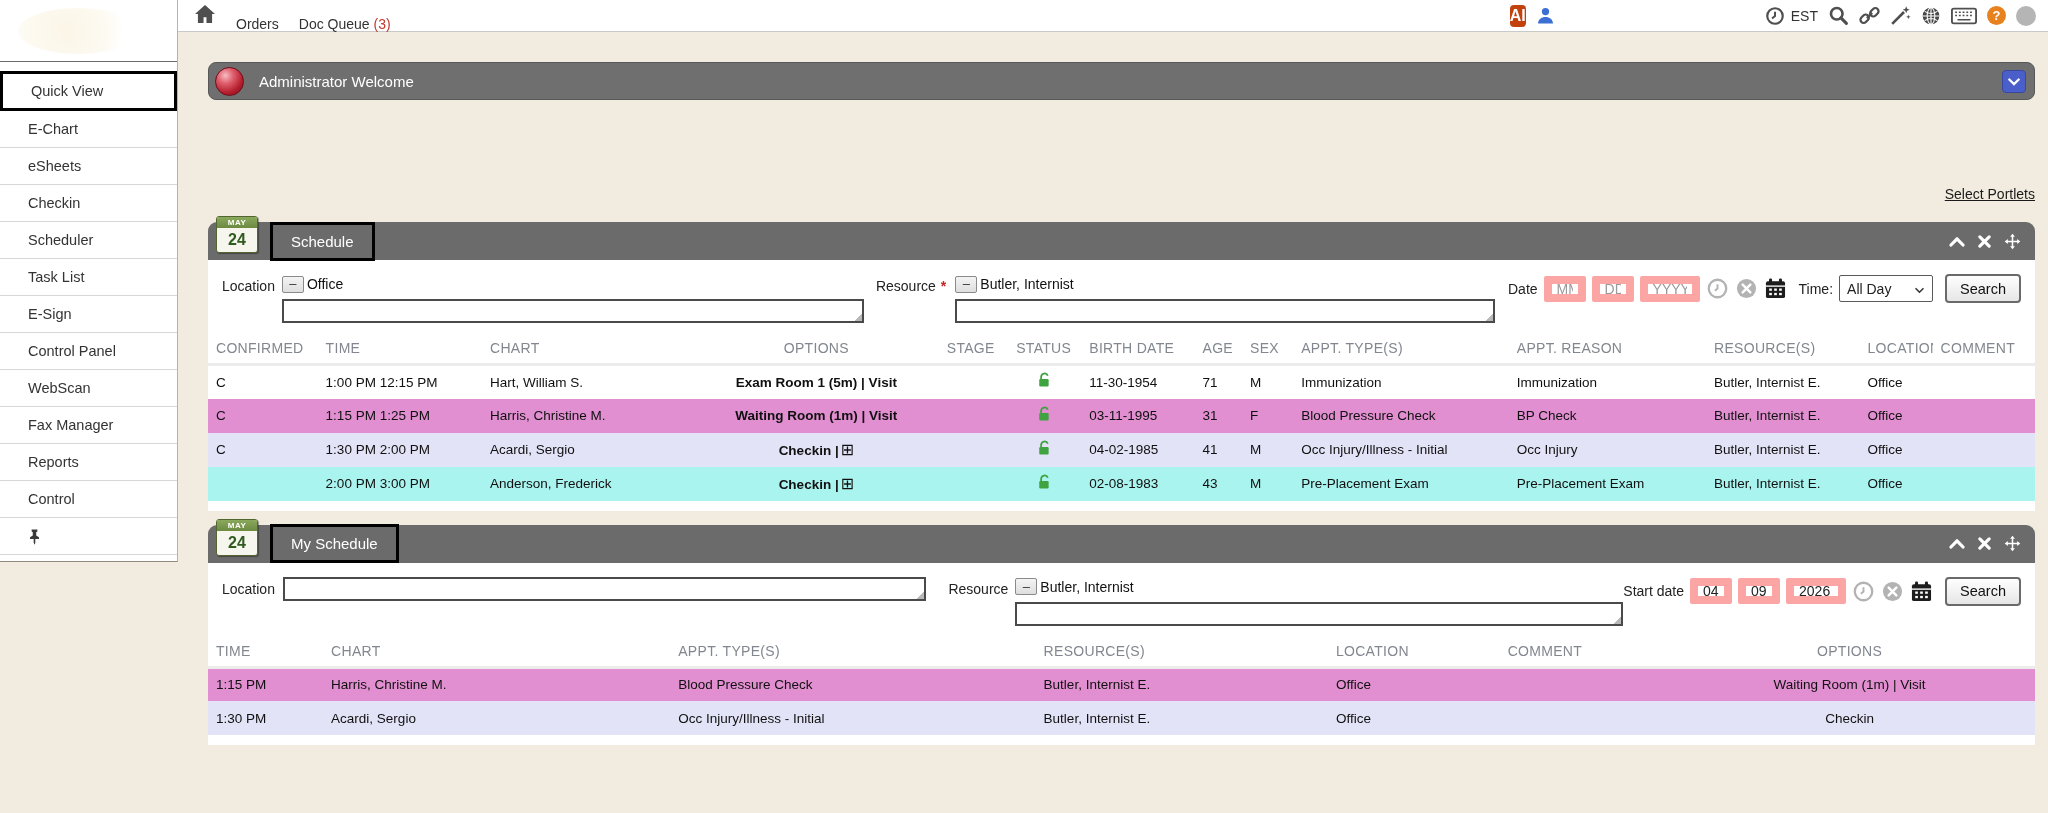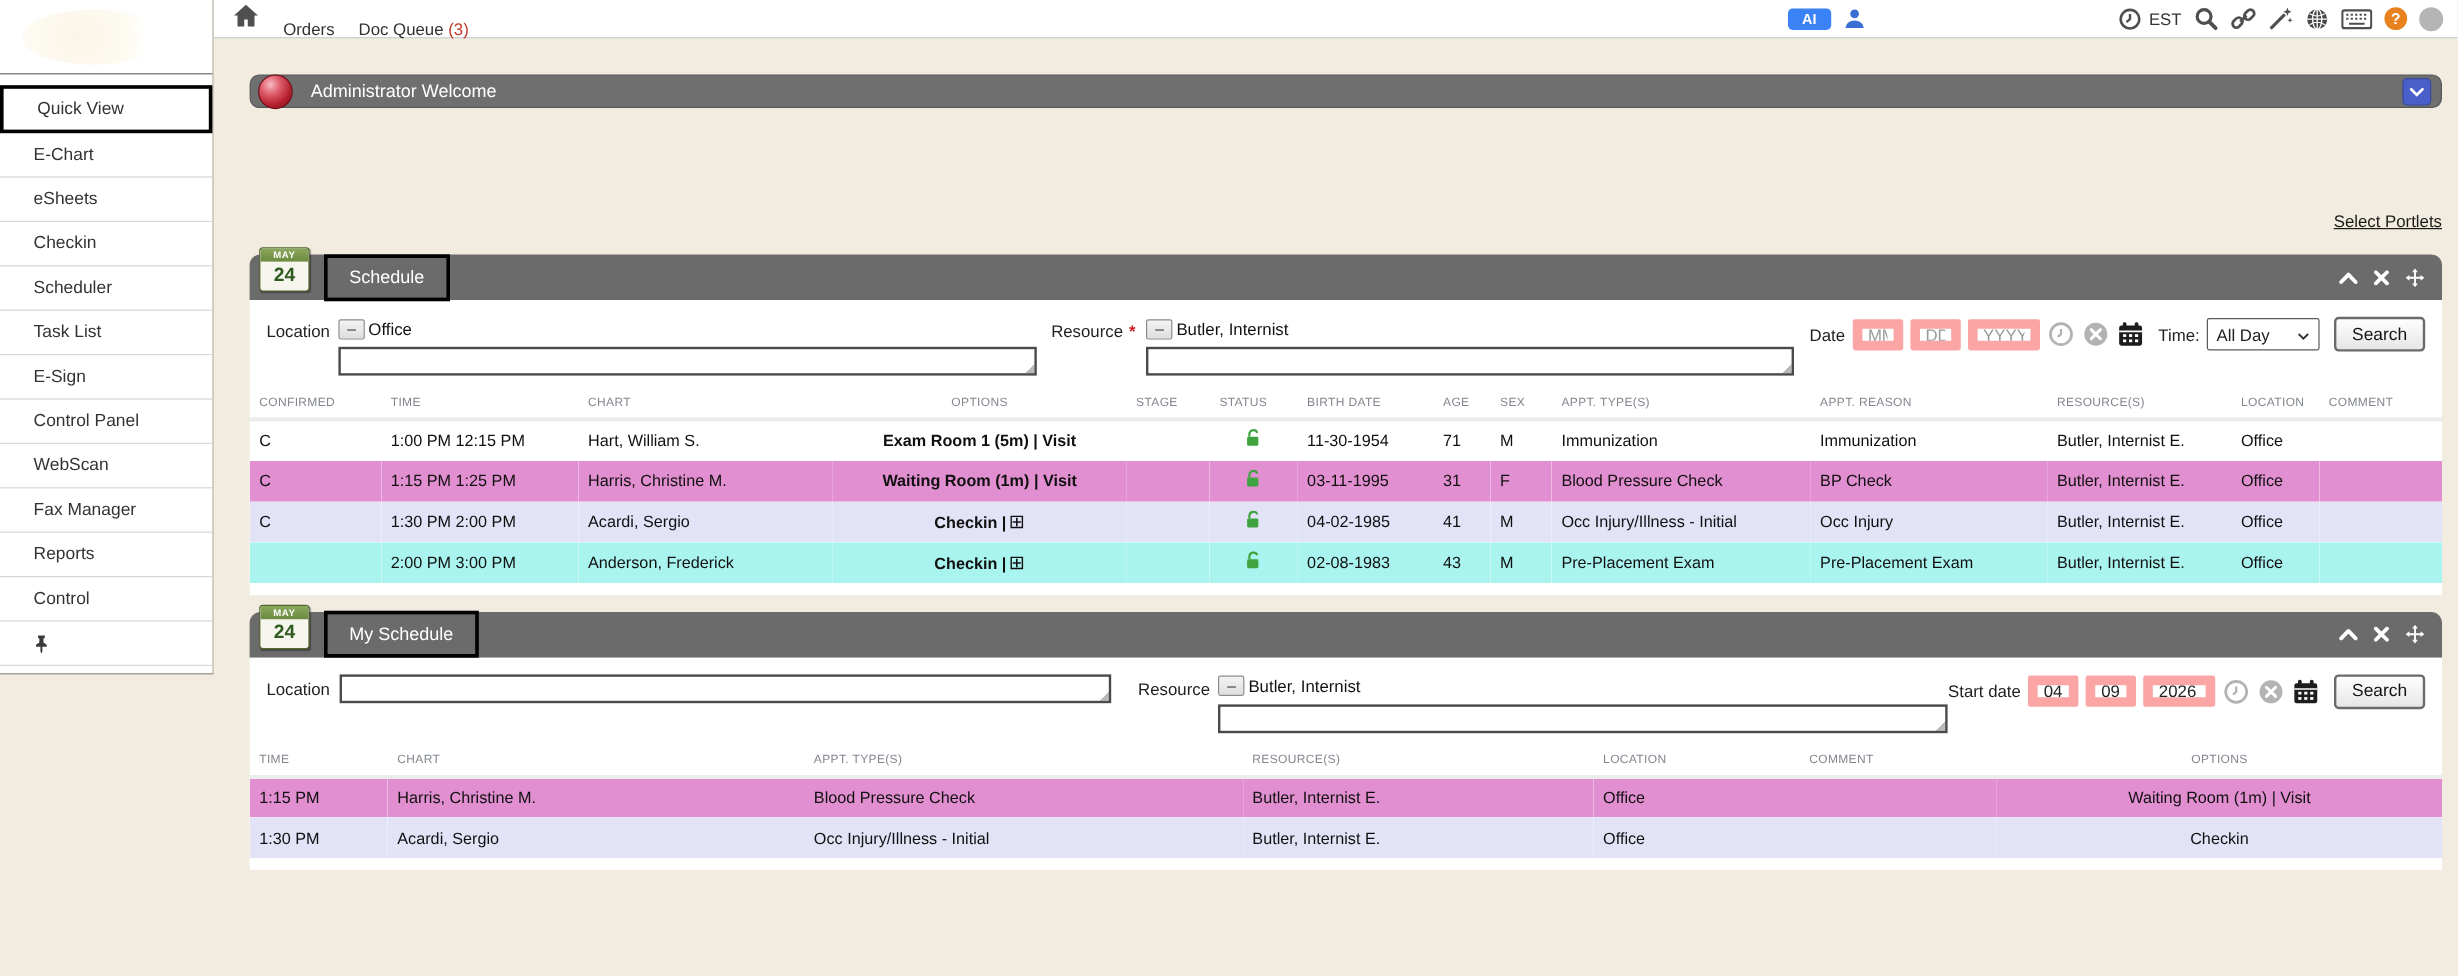--- a/index.html
+++ b/index.html
@@ -19,31 +19,31 @@
     border-bottom:1px solid #d8d8d8; font-size:14.5px; color:#333; cursor:pointer; }
   .menu-item.active { border:3px solid #000; height:40px; }
   .pin-item svg { display:block; }
   
   .topbar { position:absolute; left:178px; right:0; top:0; height:32px; background:#fff;
     border-bottom:1px solid #c9c9c9; display:flex; align-items:center; padding:0 12px 0 16px; z-index:5; }
   .home-btn { display:flex; align-items:center; margin-right:20px; cursor:pointer; }
   .nav-link { font-size:14px; color:#333; margin-right:20px; cursor:pointer;margin-top:16px; }
   .badge-red { color:#c3392b; }
   .topbar-right { margin-left:auto; display:flex; align-items:center; gap:10px; }
-  .ai-badge { background:#3b82f6; color:#fff; font-weight:bold; font-size:12px;
-    padding:3px 12px; border-radius:4px; line-height:1; cursor:pointer; }
+  .ai-badge { background:#c2410c; color:#fff; font-weight:bold; font-size:16px;
+    padding:3px 0; border-radius:4px; line-height:1; cursor:pointer; }
   .tz-label { font-size:14px; color:#333; margin-left:-4px; }
   .help-circle { width:19px; height:19px; border-radius:50%; background:#e8821e; color:#fff;
     font-size:13px; font-weight:bold; display:flex; align-items:center; justify-content:center; cursor:pointer; }
   .gray-circle { width:20px; height:20px; border-radius:50%; background:#b5b5b5; }
   .tb-icon { display:flex; align-items:center; cursor:pointer; }
   
   .main { position:absolute; left:178px; top:32px; right:0; bottom:0; padding:30px 13px 0 30px; }
   
-  .welcome-bar { height:28px; background:#6f6f6f; border:1px solid #585858; border-radius:8px;
+  .welcome-bar { height:38px; background:#6f6f6f; border:1px solid #585858; border-radius:8px;
     display:flex; align-items:center; padding:0 8px 0 6px; }
   .red-orb { width:29px; height:29px; border-radius:50%; margin-right:15px; flex:0 0 auto;
     background:radial-gradient(circle at 35% 28%, #f6bcc3 0%, #e0606e 30%, #b51f2e 65%, #7c0e1a 100%);
     border:1px solid #6e0d18; }
   .welcome-title { color:#fff; font-size:15px; }
   .welcome-collapse { margin-left:auto; width:24px; height:23px; background:#4a5fc9; border:1px solid #39489f;
     border-radius:4px; display:flex; align-items:center; justify-content:center; cursor:pointer; }
   
   .select-portlets-row { text-align:right; margin-top:85px; height:18px; line-height:18px; }
   .select-portlets-row a { color:#1a1a1a; font-size:14px; text-decoration:underline; cursor:pointer; }
@@ -82,21 +82,21 @@
   .date-input { height:26px; border:8px solid #fca5a5; border-radius:2px; font-size:14px; padding:0 5px; color:#222; }
   .date-input::placeholder { color:#9a9a9a; }
   .w-mm { width:42px; } .w-dd { width:42px; } .w-yyyy { width:60px; }
   .filter-icon { display:flex; align-items:center; cursor:pointer; margin:0 1px; }
   .time-select { border:1px solid #5a5a5a; border-radius:2px; height:27px; min-width:94px; background:#fff;
     display:inline-flex; align-items:center; justify-content:space-between; gap:10px; padding:0 7px; font-size:14px; cursor:pointer; }
   .search-btn { height:29px; padding:0 13px; font-size:14.5px; color:#111; border:2px solid #6a6a6a; border-radius:4px;
     background:linear-gradient(#fefefe,#e6e6e6); cursor:pointer; margin-left:6px; font-family:inherit; }
   
   table { width:100%; border-collapse:collapse; margin-top:10px; table-layout:fixed; }
-  thead th { font-size:10px; color:#82878f; font-weight:normal; text-align:left; padding:5px 8px 7px;
+  thead th { font-size:14px; color:#82878f; font-weight:normal; text-align:left; padding:5px 8px 7px;
     letter-spacing:.3px; border-bottom:3px solid #ececec; white-space:nowrap; overflow:hidden; }
   tbody td { font-size:13.5px; color:#101010; padding:0 8px; height:34px; white-space:nowrap; overflow:hidden; }
   th.c, td.c { text-align:center; }
   .row-pink td { background:#e18fd0; }
   .row-lav td { background:#e3e3f8; }
   .row-cyan td { background:#aaf4ef; }
   .opt-bold { font-weight:bold; }
   .add-glyph { font-size:16px; font-weight:normal; margin-left:2px; cursor:pointer; }
   .lock-wrap { display:inline-flex; align-items:center; }
 </style>

